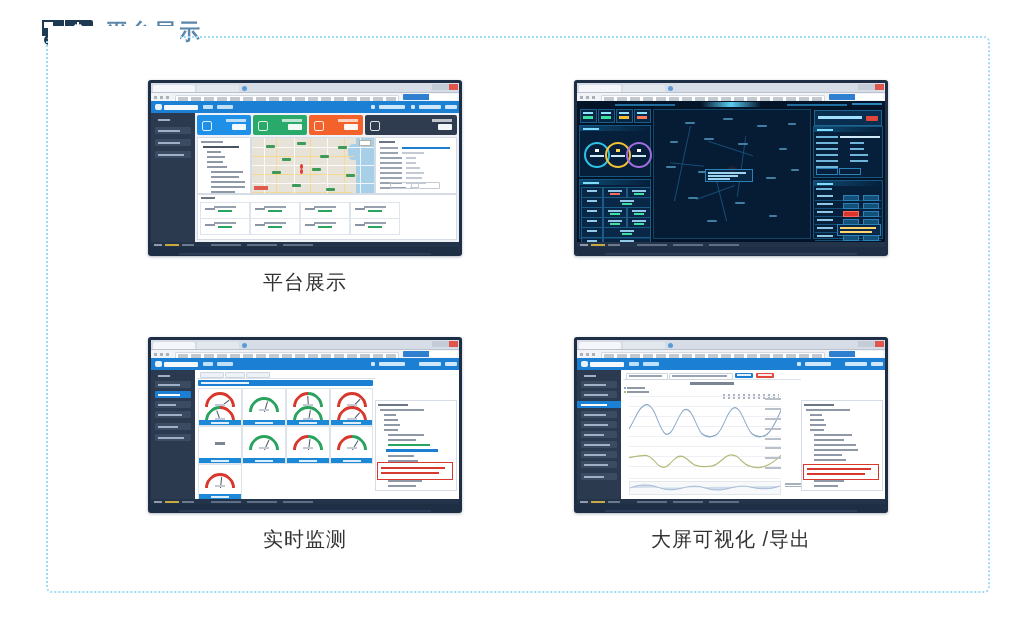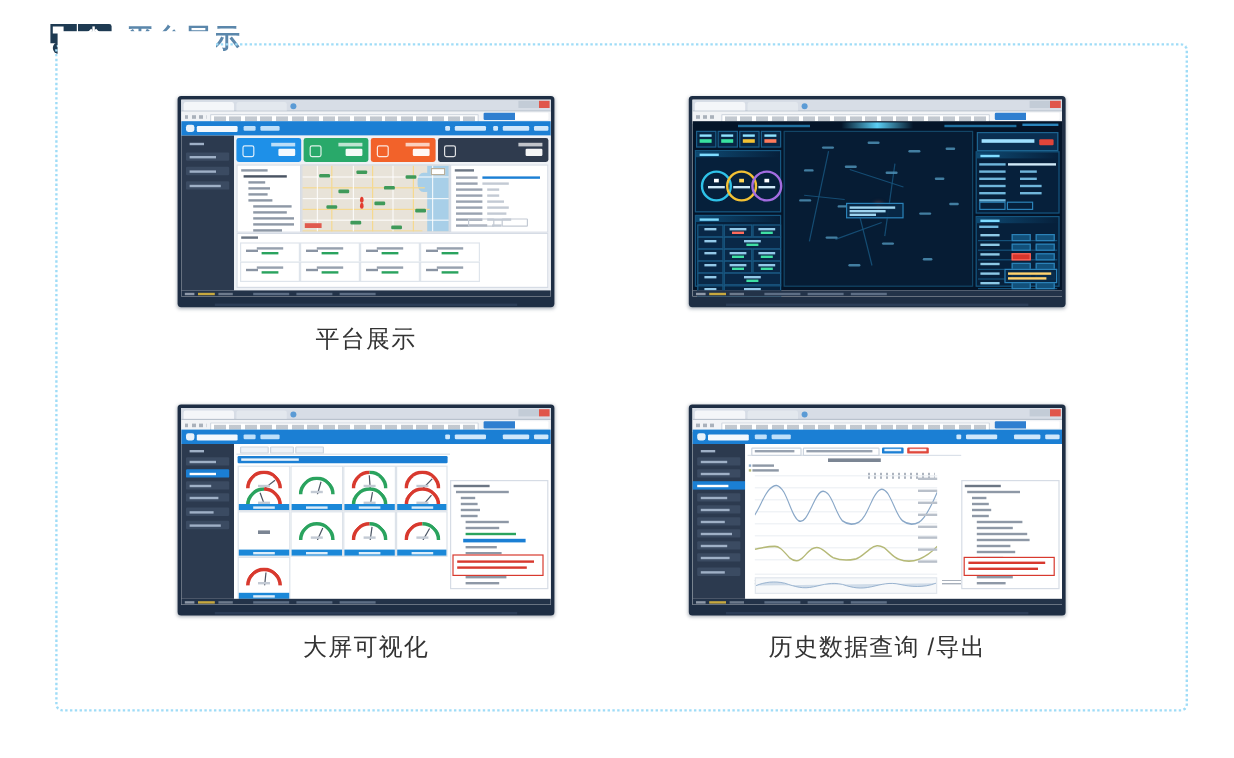--- a/index.html
+++ b/index.html
@@ -877,21 +877,21 @@
           <div class="br-taskitem" style="left:3px;width:8px;background:#8f99a8"></div>
           <div class="br-taskitem" style="left:14px;width:14px;background:#c8a93f"></div>
           <div class="br-taskitem" style="left:31px;width:12px;background:#6d7a8c"></div>
           <div class="br-taskitem" style="left:60px;width:30px;background:#5d6e85"></div>
           <div class="br-taskitem" style="left:96px;width:30px;background:#5d6e85"></div>
           <div class="br-taskitem" style="left:132px;width:30px;background:#5d6e85"></div>
         </div>
       </div>
       <div class="stand"></div>
     </div>
-    <div class="caption">大屏可视化</div>
+    <div class="caption">实时监测</div>
   </div>
 
   <div class="card">
     <div class="shot-frame">
       <div class="shot">
         <div class="br-tabs">
           <div class="br-tab t1"></div>
           <div class="br-tab t2"></div>
           <div class="br-plus"></div>
           <div class="br-win"></div>
@@ -1045,16 +1045,16 @@
           <div class="br-taskitem" style="left:3px;width:8px;background:#8f99a8"></div>
           <div class="br-taskitem" style="left:14px;width:14px;background:#c8a93f"></div>
           <div class="br-taskitem" style="left:31px;width:12px;background:#6d7a8c"></div>
           <div class="br-taskitem" style="left:60px;width:30px;background:#5d6e85"></div>
           <div class="br-taskitem" style="left:96px;width:30px;background:#5d6e85"></div>
           <div class="br-taskitem" style="left:132px;width:30px;background:#5d6e85"></div>
         </div>
       </div>
       <div class="stand"></div>
     </div>
-    <div class="caption">历史数据查询 /导出</div>
+    <div class="caption">大屏可视化 /导出</div>
   </div>
 
 </div>
 
 </body></html>

